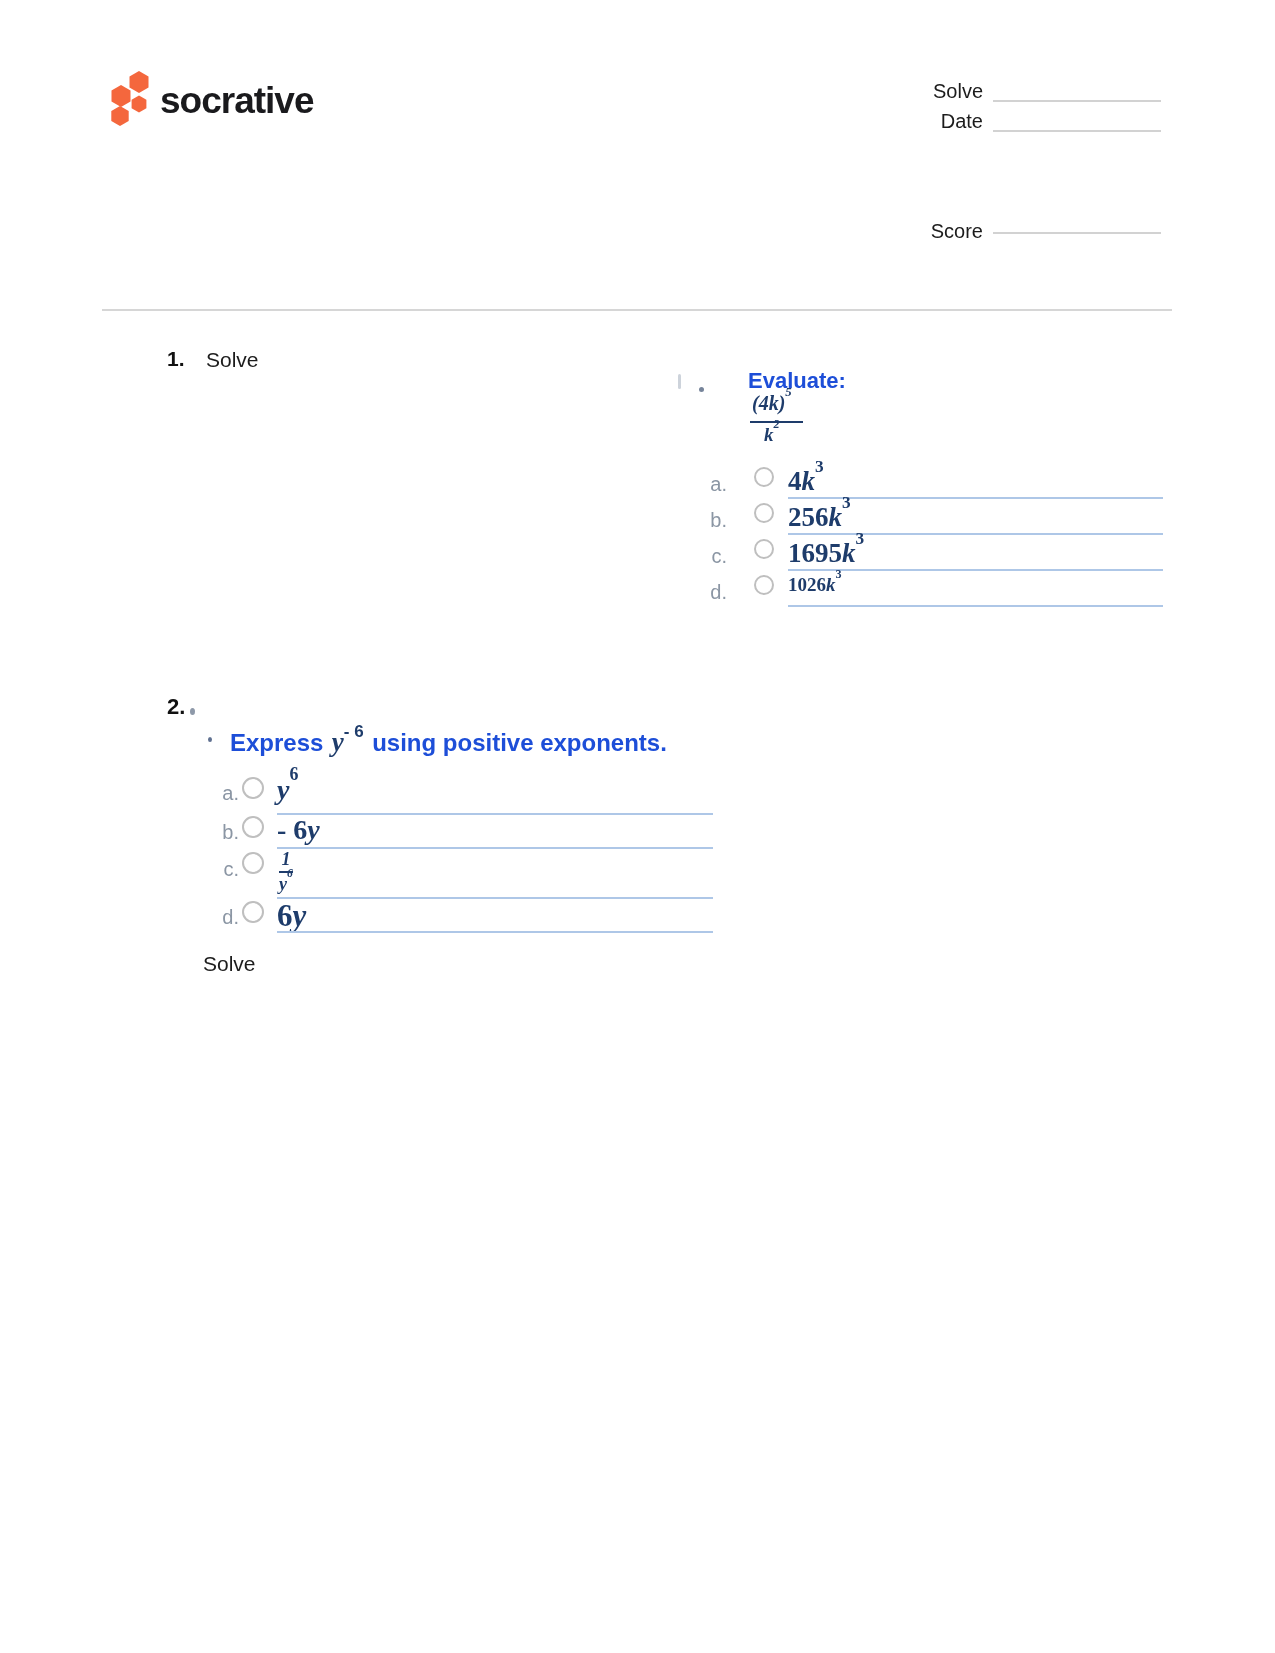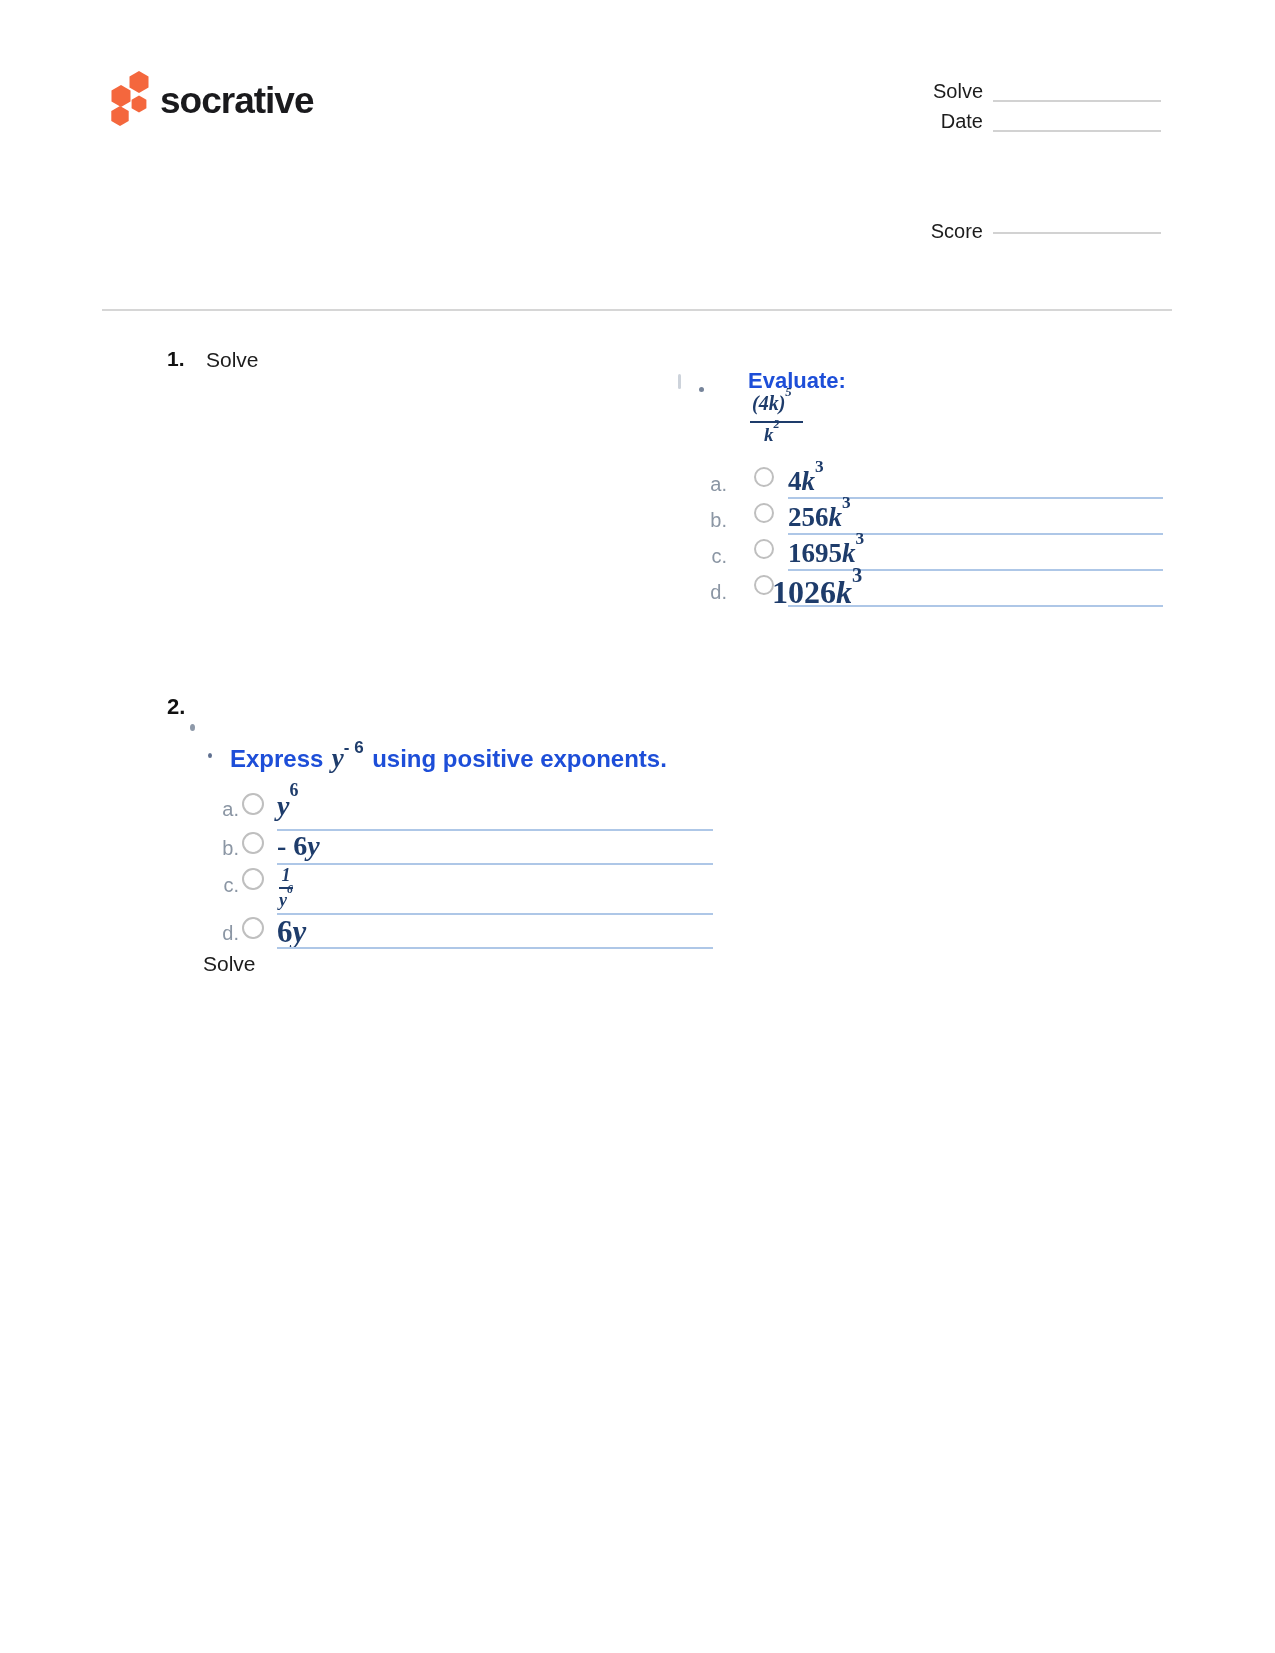--- a/index.html
+++ b/index.html
@@ -95,27 +95,27 @@
     <div class="abs math-serif" style="left:118px; top:142px; font-size:27px;"><span>256</span><span class="mvar">k</span><sup class="mexp">3</sup></div>
     <div class="abs answer-line" style="left:118px; top:173px; width:375px;"></div>
 
     <div class="abs opt-letter" style="left:35px; top:185px; width:22px;">c.</div>
     <div class="abs radio" style="left:84px; top:179px;"></div>
     <div class="abs math-serif" style="left:118px; top:178px; font-size:27px;"><span>1695</span><span class="mvar">k</span><sup class="mexp">3</sup></div>
     <div class="abs answer-line" style="left:118px; top:209px; width:375px;"></div>
 
     <div class="abs opt-letter" style="left:35px; top:221px; width:22px;">d.</div>
     <div class="abs radio" style="left:84px; top:215px;"></div>
-    <div class="abs math-serif" style="left:102px; top:214px; font-size:32px;"><span>1026</span><span class="mvar">k</span><sup class="mexp">3</sup></div>
+    <div class="abs math-serif" style="left:118px; top:214px; font-size:19px;"><span>1026</span><span class="mvar">k</span><sup class="mexp">3</sup></div>
     <div class="abs answer-line" style="left:118px; top:245px; width:375px;"></div>
   </div>
 
   <div class="abs q-number" style="left:167px; top:694px; font-size:22px;">2.</div>
 
-  <div class="abs q-image" style="left:185px; top:716px; width:545px; height:245px;">
+  <div class="abs q-image" style="left:185px; top:700px; width:545px; height:245px;">
 
     <div class="abs dot" style="left:5px; top:8px; width:5px; height:7px; background:#8e99a9;"></div>
     <div class="abs dot" style="left:23px; top:37px; width:4px; height:5px; background:#5f7090;"></div>
 
     <div class="abs" style="left:45px; top:27px; white-space:nowrap;">
       <span class="instruction" style="font-size:24px;">Express</span>
       <span class="math-serif mvar" style="font-size:27px; margin-left:4px;">y</span><sup class="mexp navy" style="font-family:'Liberation Sans',sans-serif; font-size:17px; font-weight:700;">- 6</sup>
       <span class="instruction" style="font-size:24px; margin-left:4px;">using positive exponents.</span>
     </div>
 

